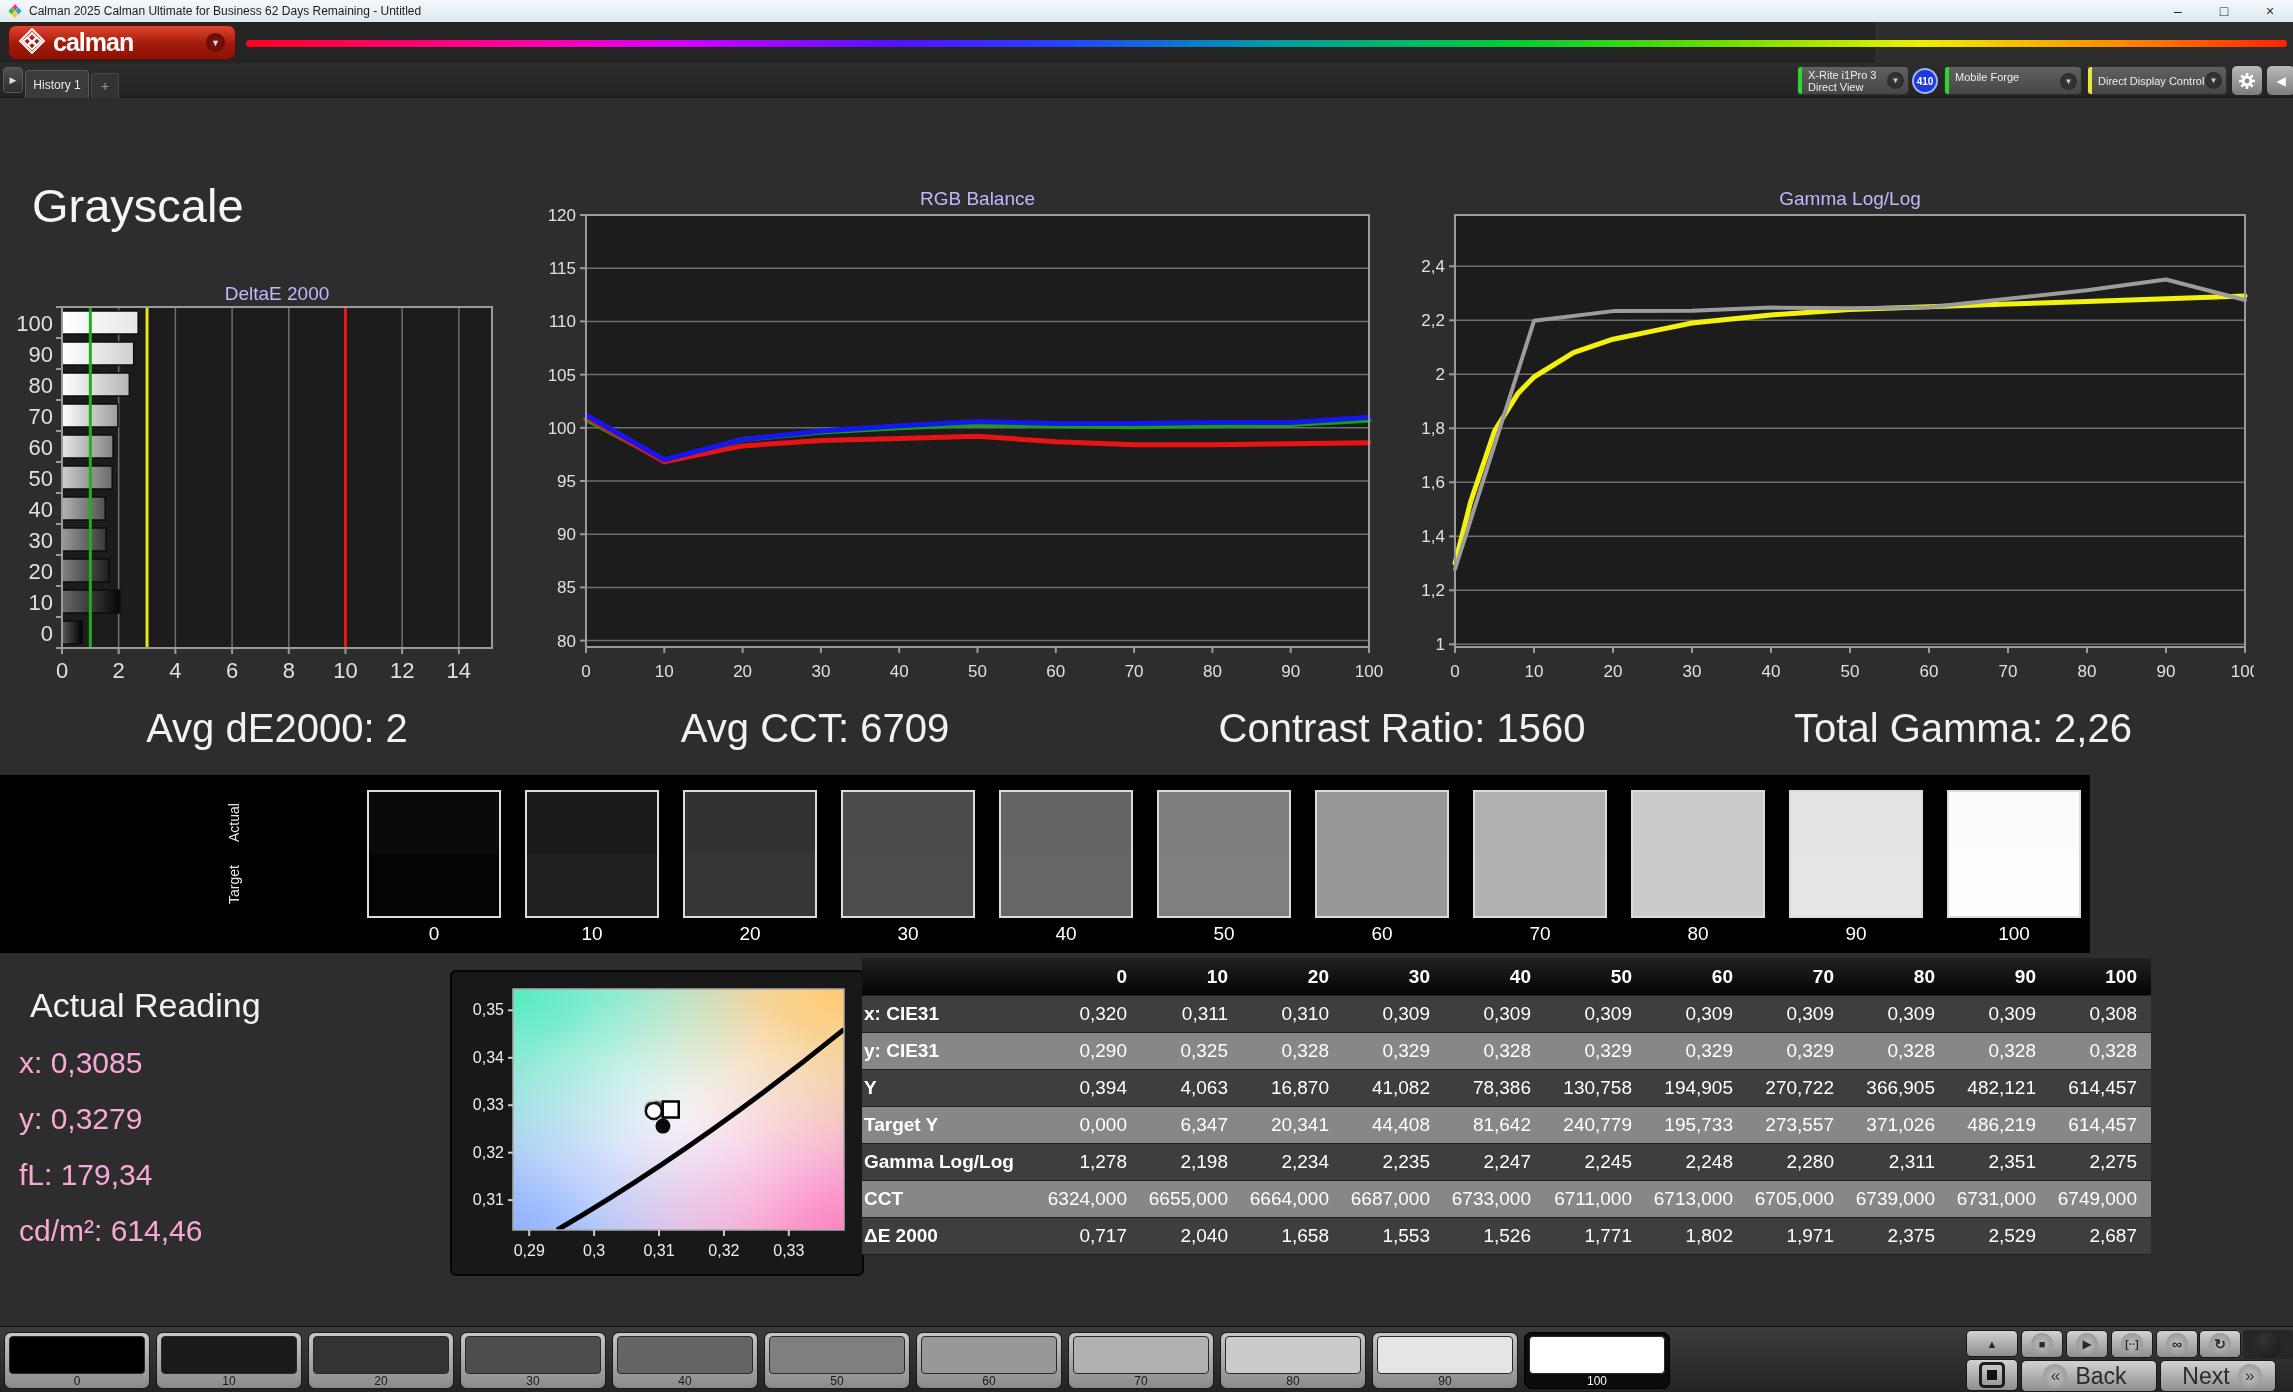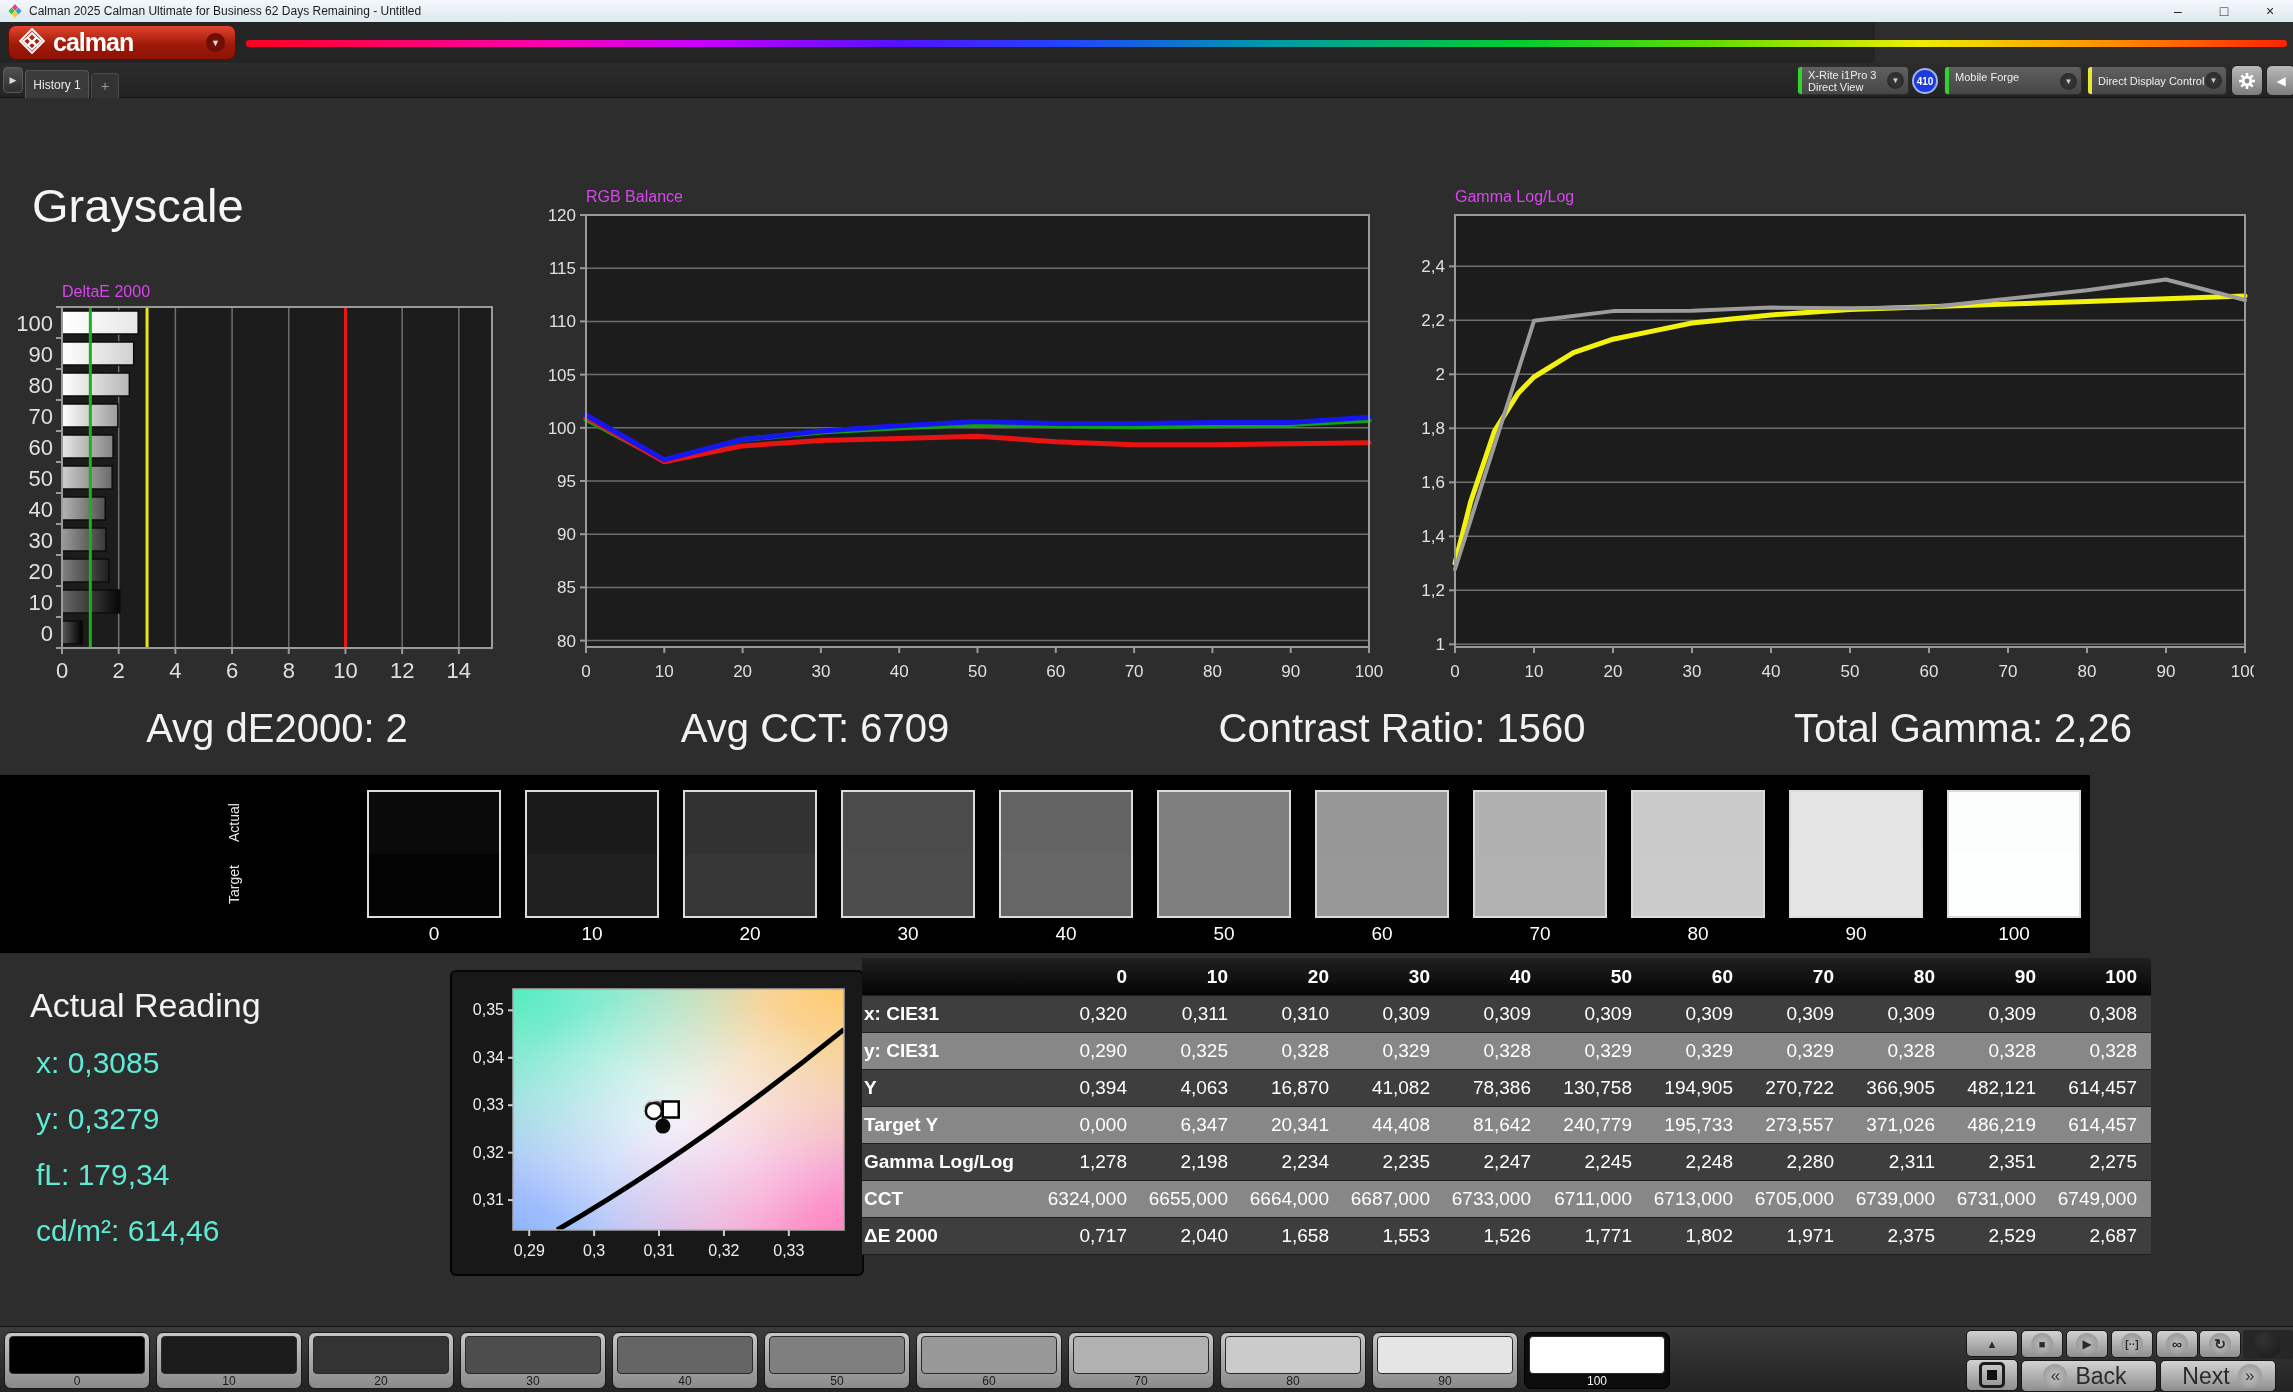--- a/index.html
+++ b/index.html
@@ -50,34 +50,34 @@
       color:#ccc;font-size:8px;flex:none;}
   .badge{position:absolute;left:1912px;top:5px;width:26px;height:26px;border-radius:50%;
       background:#1d3ae0;border:2px solid #9fb3e8;color:#fff;font-size:10px;font-weight:bold;
       display:flex;align-items:center;justify-content:center;box-sizing:border-box;}
   .sq-btn{position:absolute;top:2px;height:31px;border-radius:6px;box-sizing:border-box;
       background:linear-gradient(#b9b9b9,#7d7d7d);border:1px solid #222;
       display:flex;align-items:center;justify-content:center;color:#fff;}
 
   
   .page-title{left:32px;top:178px;font-size:47px;color:#f5f5f5;}
-  .chart-title{position:absolute;font-size:16px;color:#d946ef;}
+  .chart-title{position:absolute;font-size:19px;color:#c4b5fd;text-align:center;}
   .summary{position:absolute;top:706px;transform:translateX(-50%);font-size:40px;color:#f2f2f2;white-space:nowrap;}
 
   
   .strip{left:0;top:775px;width:2090px;height:178px;background:#000;}
   .vlabel{position:absolute;width:20px;text-align:center;color:#e8e8e8;font-size:14px;
       writing-mode:vertical-rl;transform:rotate(180deg);}
   .swatch{position:absolute;top:790px;width:134px;height:128px;border:2px solid #dcdcdc;box-sizing:border-box;}
   .swatch .half{width:100%;height:50%;}
   .sw-label{position:absolute;top:923px;width:134px;text-align:center;font-size:19px;color:#fff;}
 
   
   .reading-title{left:30px;top:986px;font-size:34px;color:#f2f2f2;}
-  .reading-line{position:absolute;left:36px;font-size:30px;color:#5eead4;}
+  .reading-line{position:absolute;left:19px;font-size:30px;color:#f9a8d4;}
 
   
   .cie-frame{left:450px;top:970px;width:410px;height:302px;background:#181818;border:2px solid #050505;border-radius:6px;}
 
   
   .dtable{left:862px;top:958px;width:1289px;}
   .t-row{display:grid;grid-template-columns:178px repeat(11,101px);height:36px;border-bottom:1px solid #1e1e1e;}
   .t-head{height:37px;background:linear-gradient(#202020,#050505);}
   .t-cell{font-size:19px;color:#fff;text-align:right;padding-right:14px;line-height:36px;
       overflow:hidden;white-space:nowrap;}

